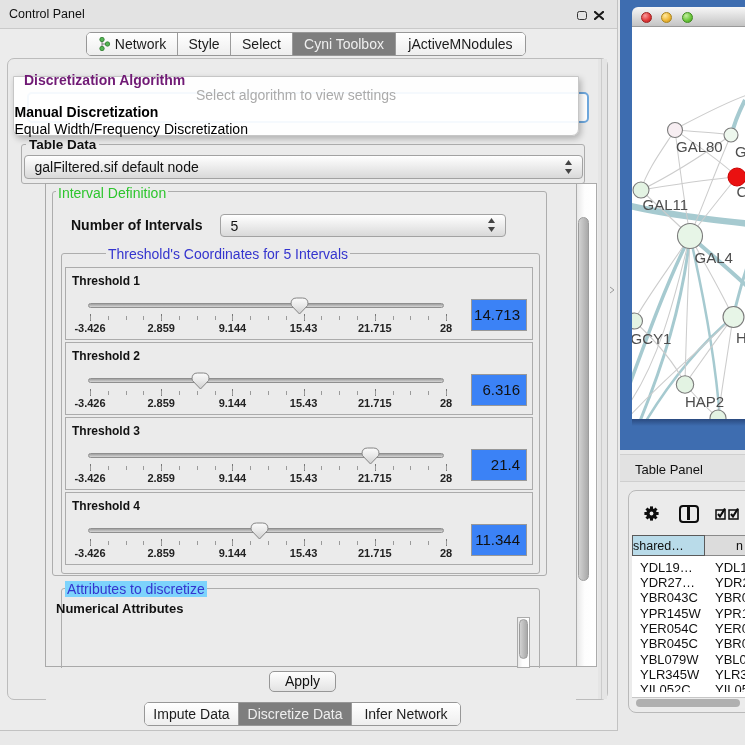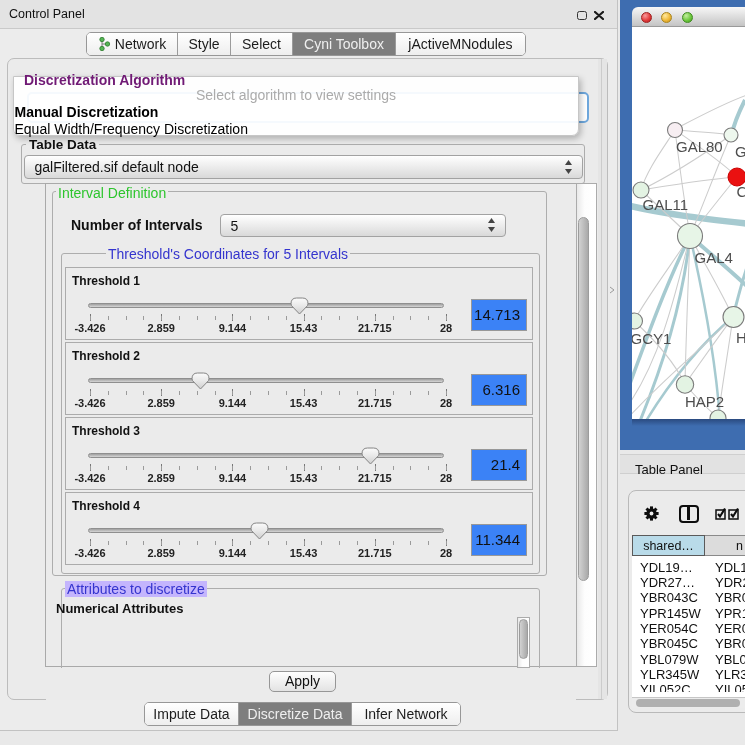--- a/index.html
+++ b/index.html
@@ -60,21 +60,21 @@
 #popup .r3 { position:absolute; left:0.5px; top:44px; font-size:14px; color:#000; }
 #ghostlab { left:24px; top:72px; font-size:14px; font-weight:bold; color:#701a75; z-index:31;text-align:center; }
 
 
 #netwin { left:620px; top:0; width:125px; height:450px; background:#3e6db0; }
 #net-title { position:absolute; left:12px; top:7px; width:113px; height:20px; background:linear-gradient(#f7f7f7,#c4c4c4); border-radius:6px 0 0 0; border-bottom:1px solid #9a9a9a; }
 .tl-dot { position:absolute; top:5px; width:11px; height:11px; border-radius:50%; }
 #net-canvas { position:absolute; left:12px; top:27px; width:113px; height:392px; background:#fff; }
 #net-shadow { position:absolute; left:12px; top:419px; width:113px; height:7px; background:linear-gradient(rgba(0,0,25,0.32),rgba(0,0,25,0)); }
 
-#tp-bar { left:620px; top:454px; width:125px; height:20px; background:#e2e2e2; border-top:1px solid #cfcfcf; border-bottom:1px solid #cfcfcf; font-size:13px; color:#111; }
+#tp-bar { left:620px; top:454px; width:125px; height:28px; background:#e2e2e2; border-top:1px solid #cfcfcf; border-bottom:1px solid #cfcfcf; font-size:13px; color:#111; }
 #tp-bar span { position:absolute; left:15px; top:7px; }
 #tpanel { left:628px; top:490px; width:125px; height:223px; background:#ebebeb; border:1px solid #b9b9b9; border-radius:8px 0 0 8px; }
 </style>
 </head>
 <body>
 <div id="page">
 
   <div class="abs" id="cp"></div>
   <div class="abs" id="cp-title">
       <span class="t">Control Panel</span>
@@ -219,21 +219,21 @@
             <stop offset="0" stop-color="#fbfbfb"></stop>
             <stop offset="0.5" stop-color="#e8e8e8"></stop>
             <stop offset="1" stop-color="#cfcfcf"></stop>
           </linearGradient>
         </defs>
       </svg>
   <div class="val">11.344</div>
 </div>
 
   <div class="groupbox" style="left:61px; top:588px; width:479px; height:85px;"></div>
-  <div class="grouplab" style="left:65px; top:581px; color:#3434ce; background:#c4b5fd; padding:0 2px;">Attributes to discretize</div>
+  <div class="grouplab" style="left:65px; top:581px; color:#3434ce; background:#7dd3fc; padding:0 2px;">Attributes to discretize</div>
   <div class="abs" style="left:56px; top:601px; font-size:13px; font-weight:bold; color:#111;">Numerical Attributes</div>
   <div class="sb-v" style="left:517px; top:617px; width:13px; height:51px;"></div>
   <div class="sb-thumb-v" style="left:519px; top:619px; width:9px; height:40px;"></div>
 
   <div class="abs" style="left:46px; top:668px; width:530px; height:32px; background:#ebebeb;"></div>
 
   <div class="abs" id="applybtn">Apply</div>
 
   <div class="abs tabstrip" style="left:144px; top:702px;">
     <div class="tab" style="width:94px;">Impute Data</div>
@@ -339,21 +339,21 @@
     </div>
   <svg class="abs" style="left:715px; top:507px;" width="12" height="13" viewBox="0 0 12 13">
       <rect x="1" y="3" width="9" height="9" fill="none" stroke="#0d0d0d" stroke-width="1.5"></rect>
       <path d="M3,7 L5,9.5 L10,1.5" fill="none" stroke="#0d0d0d" stroke-width="2.1"></path>
     </svg>
   <svg class="abs" style="left:728px; top:507px;" width="12" height="13" viewBox="0 0 12 13">
       <rect x="1" y="3" width="9" height="9" fill="none" stroke="#0d0d0d" stroke-width="1.5"></rect>
       <path d="M3,7 L5,9.5 L10,1.5" fill="none" stroke="#0d0d0d" stroke-width="2.1"></path>
     </svg>
 
-  <div class="abs" style="left:632px; top:535px; width:73px; height:21px; background:#b9dbe9; border:1px solid #5a5a5a; font-size:12.5px; color:#111; text-align:center; line-height:20px;">shared…</div>
+  <div class="abs" style="left:632px; top:535px; width:73px; height:21px; background:#b9dbe9; border:1px solid #5a5a5a; font-size:12.5px; color:#111; text-align:left; line-height:20px;">shared…</div>
   <div class="abs" style="left:705px; top:535px; width:48px; height:21px; background:#dcdcdc; border:1px solid #8a8a8a; border-left:none; font-size:12.5px; color:#111; line-height:20px; padding-left:31px;">n</div>
   <div class="abs" style="left:632px; top:556px; width:113px; height:141px; background:#fff; font-size:13px; color:#111;">
       <div style="position:absolute; left:0; top:0; width:113px; height:136px; overflow:hidden;">
     <div style="position:absolute; left:8px; top:3.5px; line-height:15.35px;">
           <div>YDL19…</div>
           <div>YDR27…</div>
           <div>YBR043C</div>
           <div>YPR145W</div>
           <div>YER054C</div>
           <div>YBR045C</div>

